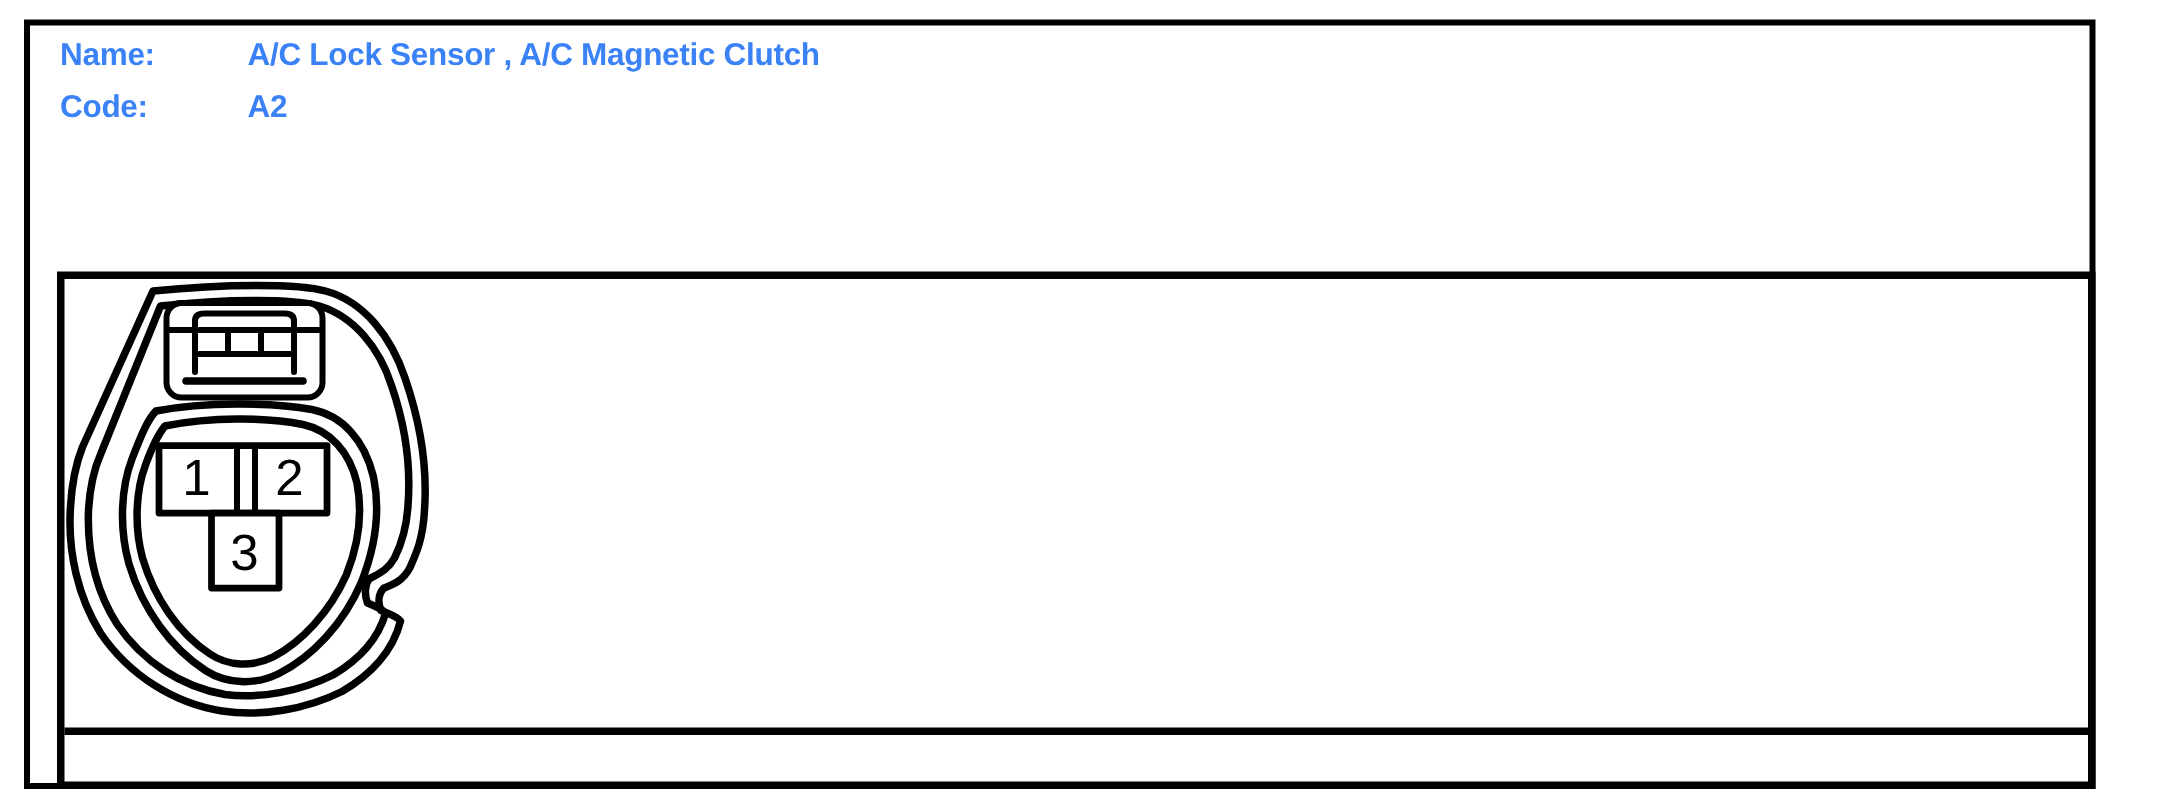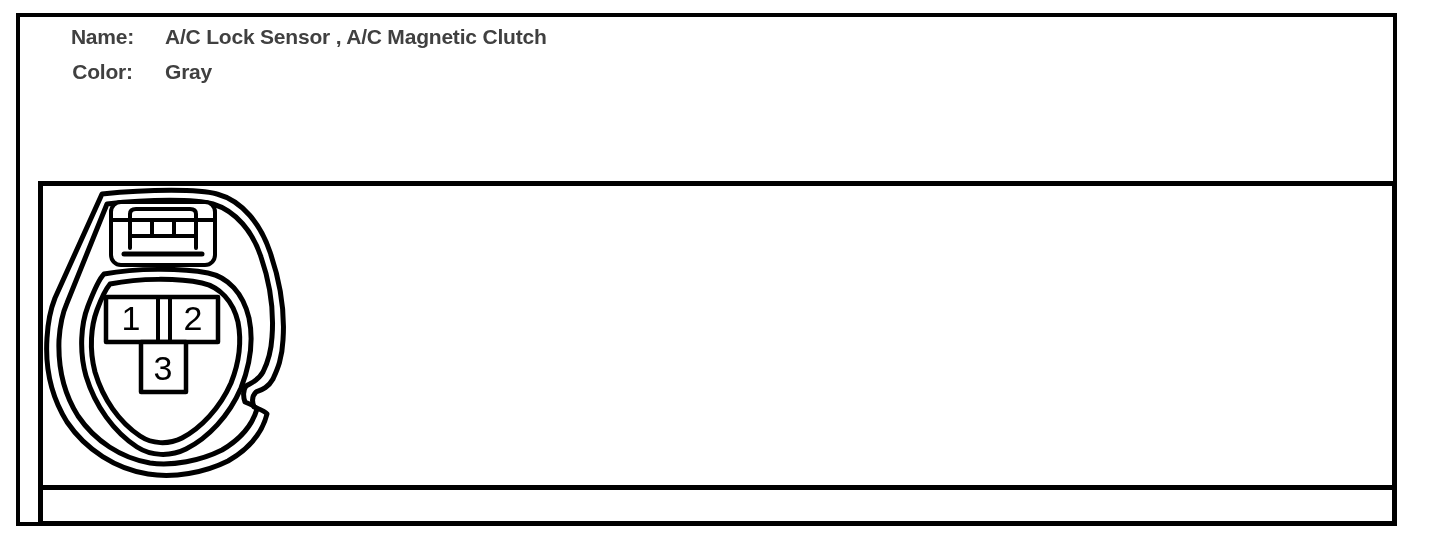--- a/index.html
+++ b/index.html
@@ -2,23 +2,22 @@
 <html><head>
 <meta charset="utf-8">
 <style>
   * { margin:0; padding:0; box-sizing:border-box; }
   html,body { background:#ffffff; }
   .page {
     position:relative;
     width:1440px; height:540px;
     background:#ffffff;
     font-family:"Liberation Sans", sans-serif;
-    color:#404040;
+    color:#3b82f6;
     overflow:hidden;
-    text-align:center;
   }
   .frame {
     position:absolute;
     left:16px; top:13px;
     width:1381px; height:513px;
     border:4px solid #000;
   }
   .header {
     position:absolute;
     left:20px; top:3px;
@@ -67,22 +66,22 @@
 <div class="page">
 
   <div class="frame">
 
     <div class="header">
       <div class="field-row">
         <span class="field-label">Name:</span>
         <span class="field-value">A/C Lock Sensor , A/C Magnetic Clutch</span>
       </div>
       <div class="field-row">
-        <span class="field-label">Color:</span>
-        <span class="field-value">Gray</span>
+        <span class="field-label">Code:</span>
+        <span class="field-value">A2</span>
       </div>
     </div>
 
     <div class="connector-box">
       <div class="box-divider"></div>
     </div>
 
   </div>
 
   <svg class="diagram-layer" viewBox="0 0 1440 540" xmlns="http://www.w3.org/2000/svg">

